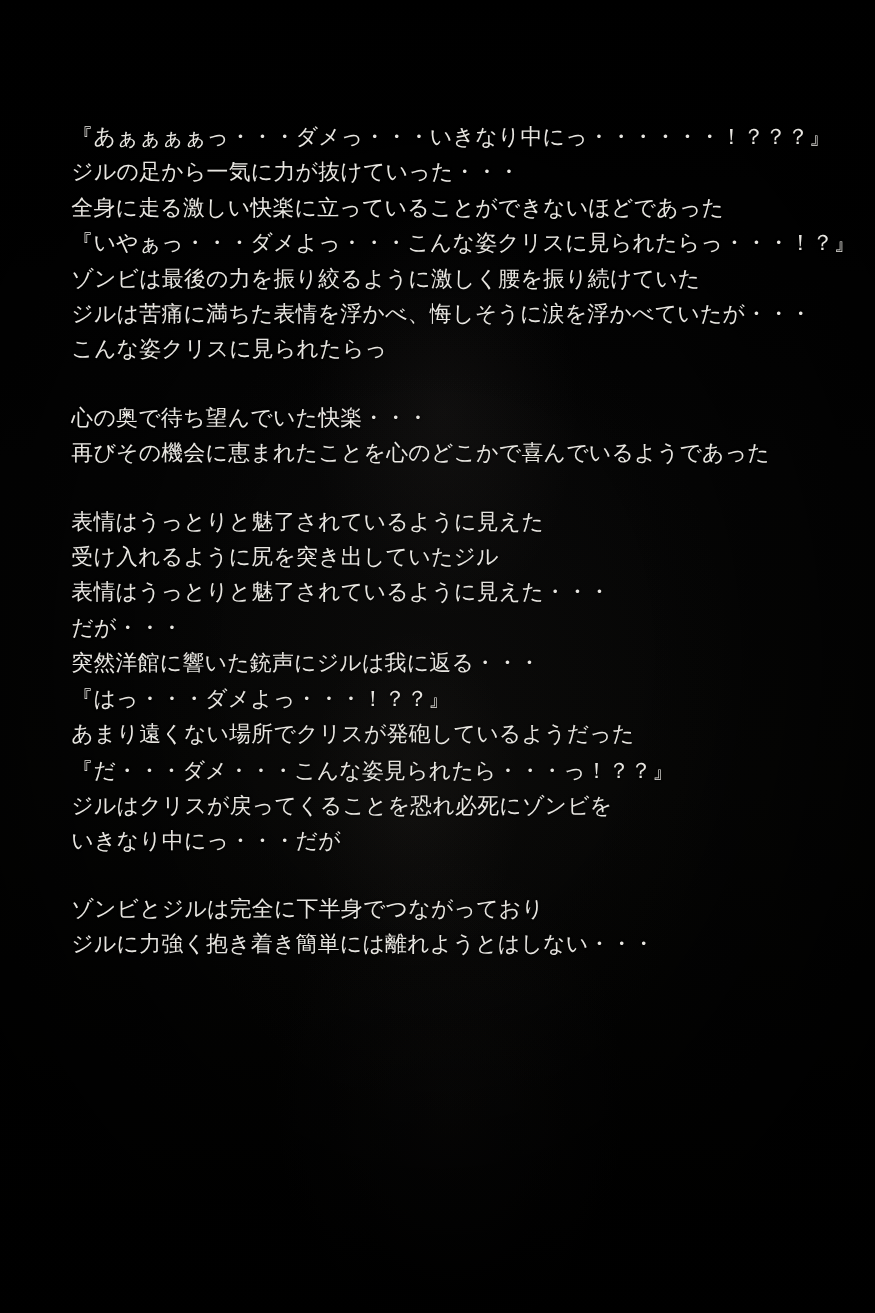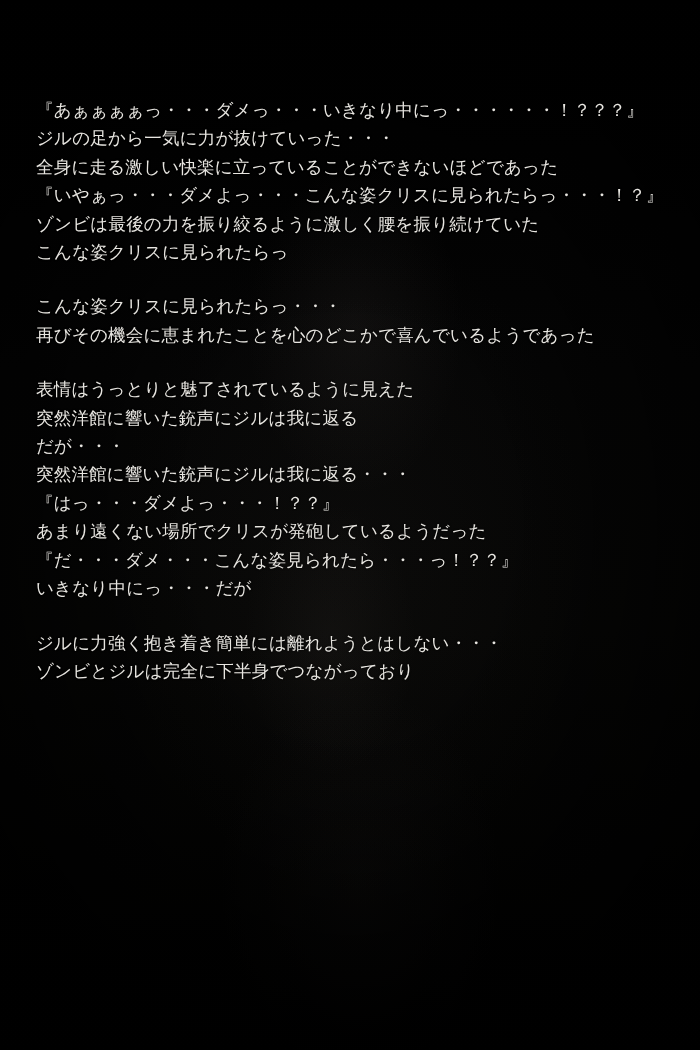--- a/index.html
+++ b/index.html
@@ -37,21 +37,21 @@
     inset: 0;
     background: radial-gradient(ellipse 420px 560px at 350px 525px, rgba(0,0,0,0) 35%, rgba(0,0,0,0.85) 100%);
     pointer-events: none;
   }
   #text-layer {
     position: absolute;
     left: 0;
     top: 0;
     width: 700px;
     height: 1050px;
-    padding: 96px 36px 0 36px;
+    padding: 96px 36px 0 57px;
     box-sizing: border-box;
   }
   .para {
     margin: 0 0 26px 0;
   }
   .para:last-child {
     margin-bottom: 0;
   }
   .line {
     color: #e8e6e1;
@@ -71,38 +71,41 @@
   <div id="bg-vignette"></div>
 
   <div id="text-layer">
 
     <div class="para">
       <div class="line">『あぁぁぁぁっ・・・ダメっ・・・いきなり中にっ・・・・・・！？？？』</div>
       <div class="line">ジルの足から一気に力が抜けていった・・・</div>
       <div class="line">全身に走る激しい快楽に立っていることができないほどであった</div>
       <div class="line">『いやぁっ・・・ダメよっ・・・こんな姿クリスに見られたらっ・・・！？』</div>
       <div class="line">ゾンビは最後の力を振り絞るように激しく腰を振り続けていた</div>
+      <div class="line">ジルは苦痛に満ちた表情を浮かべ、悔しそうに涙を浮かべていたが・・・</div>
       <div class="line">こんな姿クリスに見られたらっ</div>
     </div>
 
     <div class="para">
-      <div class="line">こんな姿クリスに見られたらっ・・・</div>
+      <div class="line">心の奥で待ち望んでいた快楽・・・</div>
       <div class="line">再びその機会に恵まれたことを心のどこかで喜んでいるようであった</div>
     </div>
 
     <div class="para">
       <div class="line">表情はうっとりと魅了されているように見えた</div>
-      <div class="line">突然洋館に響いた銃声にジルは我に返る</div>
+      <div class="line">受け入れるように尻を突き出していたジル</div>
+      <div class="line">表情はうっとりと魅了されているように見えた・・・</div>
       <div class="line">だが・・・</div>
       <div class="line">突然洋館に響いた銃声にジルは我に返る・・・</div>
       <div class="line">『はっ・・・ダメよっ・・・！？？』</div>
       <div class="line">あまり遠くない場所でクリスが発砲しているようだった</div>
       <div class="line">『だ・・・ダメ・・・こんな姿見られたら・・・っ！？？』</div>
+      <div class="line">ジルはクリスが戻ってくることを恐れ必死にゾンビを</div>
       <div class="line">いきなり中にっ・・・だが</div>
     </div>
 
     <div class="para">
+      <div class="line">ゾンビとジルは完全に下半身でつながっており</div>
       <div class="line">ジルに力強く抱き着き簡単には離れようとはしない・・・</div>
-      <div class="line">ゾンビとジルは完全に下半身でつながっており</div>
     </div>
 
   </div>
 </div>
 
 </body></html>

